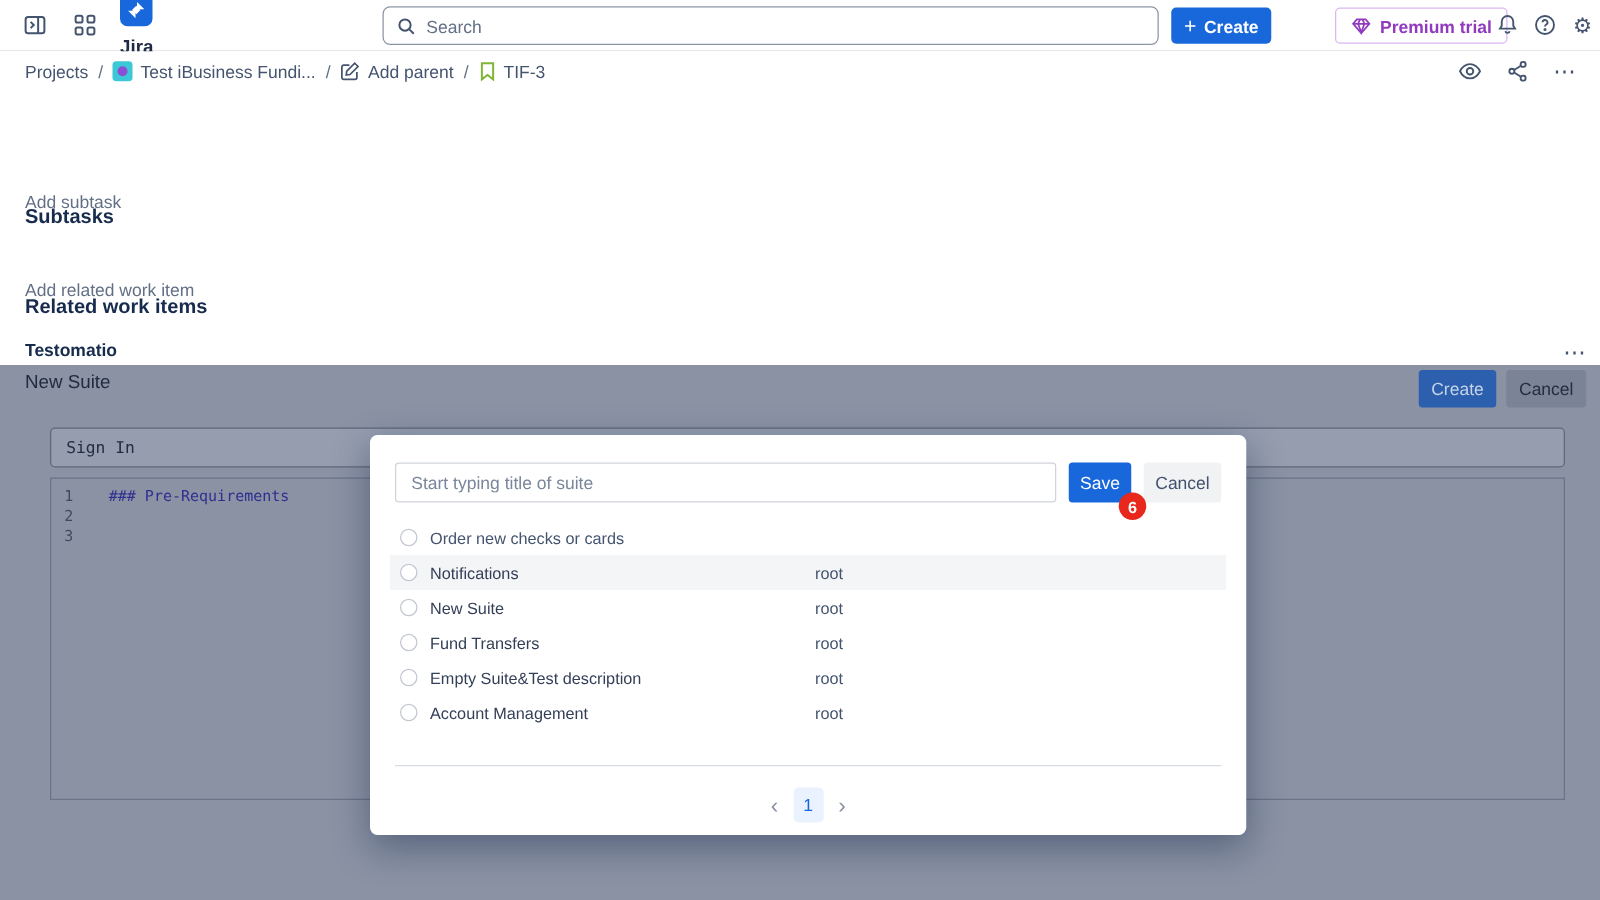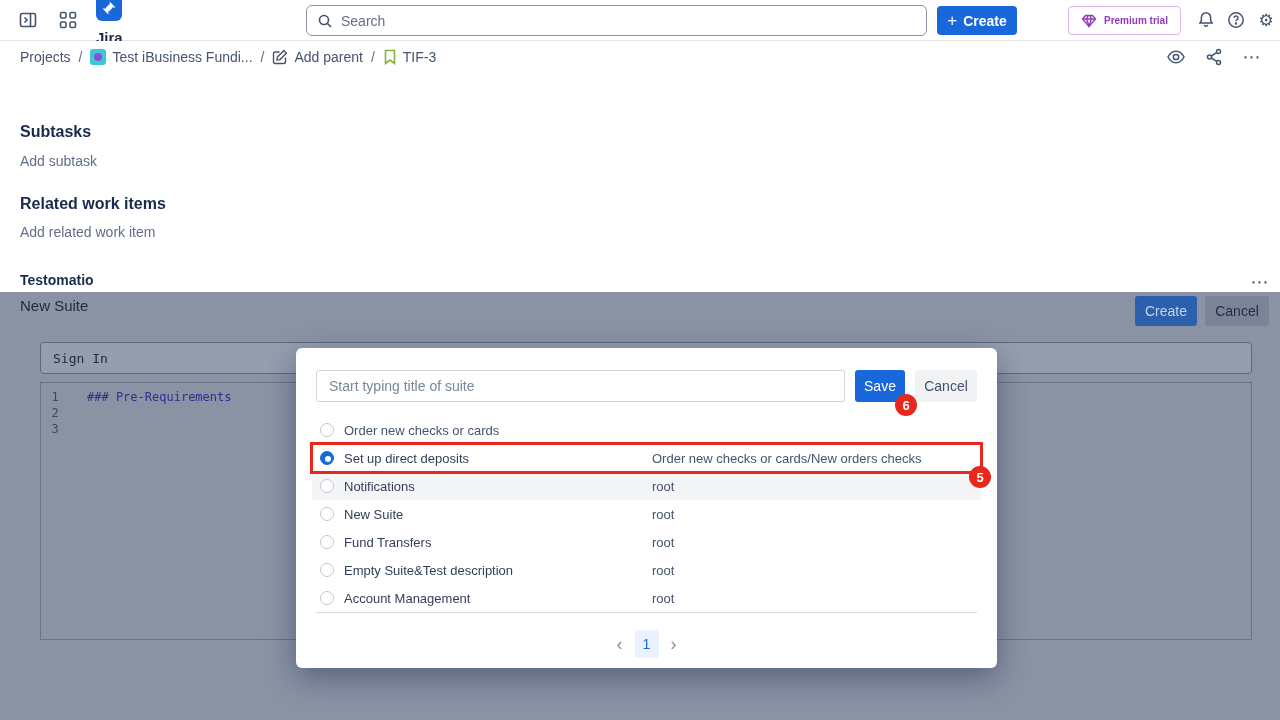--- a/index.html
+++ b/index.html
@@ -20,39 +20,39 @@
   .logo-text { font-weight:bold; font-size:15px; color:#1e2a43; }
   .search-box { position:absolute; left:306px; top:5px; width:621px; height:31px; border:1px solid #8c94a4;
                 border-radius:6px; display:flex; align-items:center; padding:0 10px; gap:8px; background:#fff; }
   .search-box input { border:none; outline:none; flex:1; font-size:14px; font-family:"Liberation Sans",sans-serif; color:#4d7c0f; background:transparent; }
   .search-box input::placeholder { color:#626f86; }
   .create-btn { position:absolute; left:937px; top:6px; width:80px; height:29px; background:#1868db; color:#fff;
                 border:none; border-radius:4px; font-size:14px; font-weight:bold; display:flex;
                 align-items:center; justify-content:center; gap:6px; cursor:pointer; }
   .create-btn .plus { font-weight:normal; font-size:17px; line-height:1; }
   .premium-btn { position:absolute; left:1068px; top:6px; height:29px; padding:0 12px; background:#fff;
-                 border:1px solid #d9b6f0; border-radius:4px; color:#9139bf; font-size:10px; font-weight:bold;
+                 border:1px solid #d9b6f0; border-radius:4px; color:#9139bf; font-size:14px; font-weight:bold;
                  display:flex; align-items:center; gap:7px; cursor:pointer; }
   .tb-bell { position:absolute; left:1190px; top:4px; }
   .tb-help { position:absolute; left:1220px; top:4px; }
   .tb-gear { position:absolute; left:1250px; top:4px; font-size:17px; }
 
   
   .crumbbar { position:absolute; left:0; top:41px; width:1280px; height:31px; background:#fff;
               display:flex; align-items:center; padding:0 12px 0 20px; color:#44546f; font-size:14px; }
   .crumb { display:flex; align-items:center; gap:6px; cursor:pointer; }
   .crumb-sep { margin:0 8px; color:#626f86; }
   .proj-avatar { width:16px; height:16px; border-radius:3px; background:#3cc8d6; position:relative; }
   .proj-avatar::after { content:""; position:absolute; left:4px; top:4px; width:8px; height:8px;
                         border-radius:50%; background:#8a4fd3; }
   .crumb-actions { margin-left:auto; display:flex; gap:6px; }
   .ellipsis-glyph { font-size:18px; letter-spacing:1px; color:#44546f; }
 
   
-  .content-h1 { position:absolute; left:20px; font-size:16px; font-weight:bold; color:#172b4d; }
+  .content-h1 { position:absolute; left:20px; font-size:16px; font-weight:bold; color:#172b4d;margin-top:42px; }
   .content-muted { position:absolute; left:20px; font-size:14px; color:#626f86; cursor:pointer; }
   .testomatio-h { position:absolute; left:20px; top:272px; font-size:14px; font-weight:bold; color:#172b4d; }
   .testomatio-more { position:absolute; left:1244px; top:266px; }
 
   
   .dimmed { position:absolute; left:0; top:292px; width:1280px; height:428px; background:#8a92a4; }
   .suite-title { position:absolute; left:20px; top:5px; font-size:15px; color:#1f2a3f; }
   .dim-create { position:absolute; left:1135px; top:4px; width:62px; height:30px; background:#2c5fae;
                 color:#c6d3e8; border:none; border-radius:3px; font-size:14px; cursor:pointer; }
   .dim-cancel { position:absolute; left:1205px; top:4px; width:64px; height:30px; background:#7b8396;
@@ -258,26 +258,20 @@
         <span class="badge badge-save">6</span>
       </button>
       <button class="modal-cancel">Cancel</button>
     </div>
     <div class="suite-list">
   <div class="list-row">
     <span class="radio"></span>
     <span class="row-path">Order new checks or cards</span>
   </div>
 
-  <div class="list-row highlighted">
-    <span class="radio checked"></span>
-    <span class="row-label">Set up direct deposits</span>
-    <span class="row-path">Order new checks or cards/New orders checks</span>
-  <span class="badge badge-row">5</span>
-        </div>
 
   <div class="list-row shaded">
     <span class="radio"></span>
     <span class="row-label">Notifications</span>
     <span class="row-path">root</span>
   </div>
 
   <div class="list-row">
     <span class="radio"></span>
     <span class="row-label">New Suite</span>

